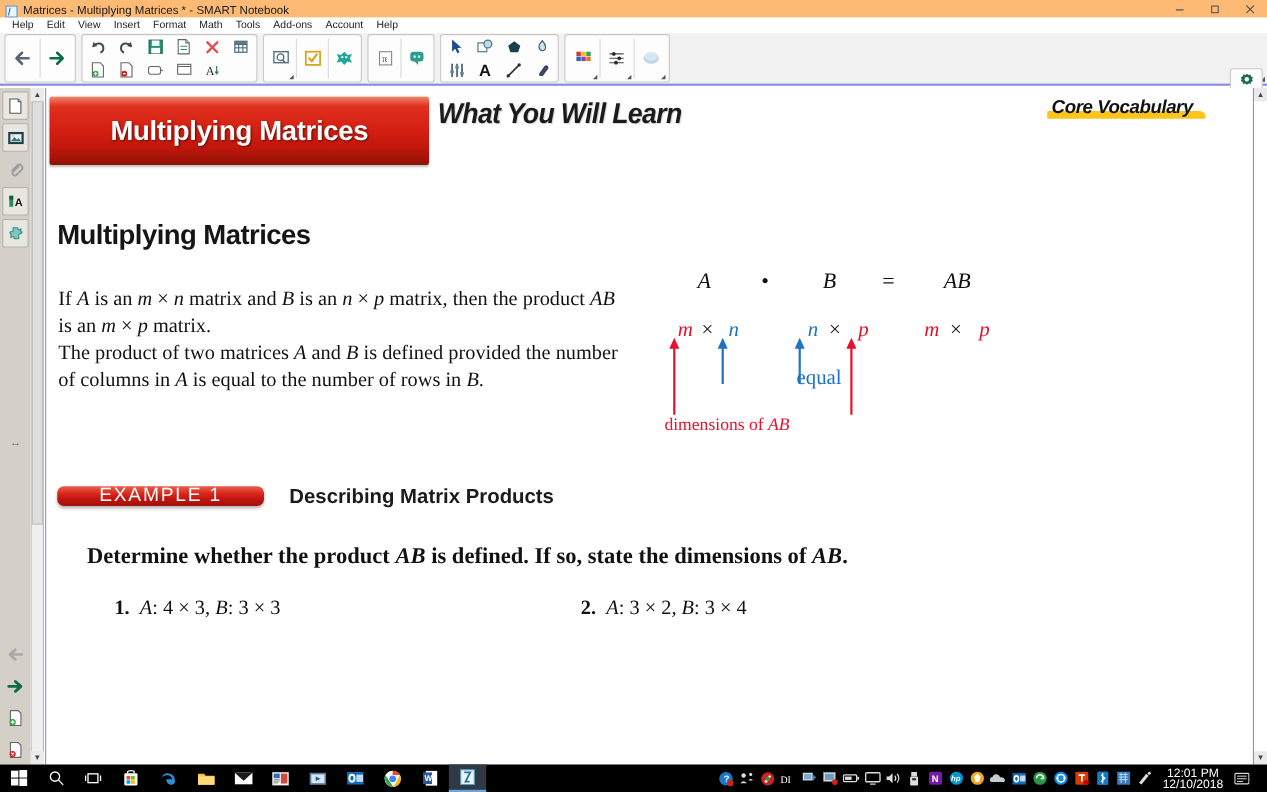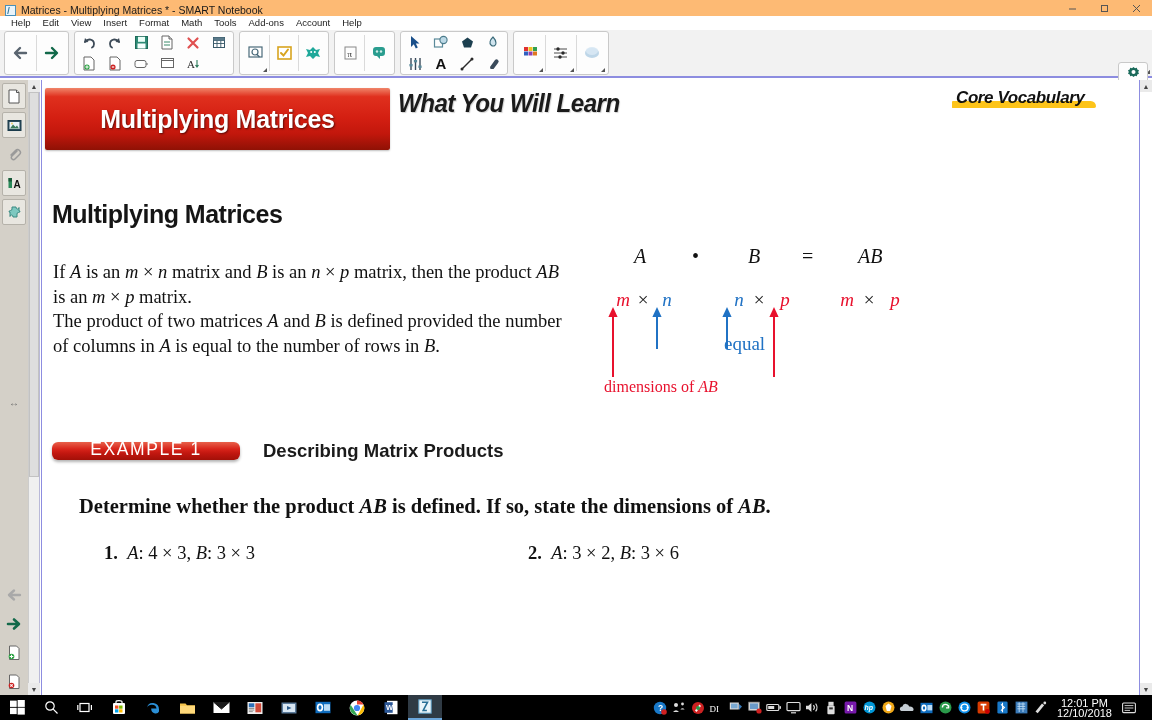--- a/index.html
+++ b/index.html
@@ -689,21 +689,21 @@
       <div class="ex-badge">
         <span>EXAMPLE 1</span>
       </div>
       <div class="ex-title">Describing Matrix Products</div>
     </div>
 
     <div class="directions"><span>Determine whether the product </span><i>AB</i><span> is defined. If so, state the dimensions of </span><i>AB</i><span>.</span></div>
 
     <div class="prob prob1"><span class="num">1.</span>&nbsp;&nbsp;<i>A</i><span>: 4 × 3, </span><i>B</i><span>: 3 × 3</span></div>
 
-    <div class="prob prob2"><span class="num">2.</span>&nbsp;&nbsp;<i>A</i><span>: 3 × 2, </span><i>B</i><span>: 3 × 6</span></div>
+    <div class="prob prob2"><span class="num">2.</span>&nbsp;&nbsp;<i>A</i><span>: 3 × 2, </span><i>B</i><span>: 3 × 4</span></div>
   </div>
 
   <div class="vscroll-right">
     <div class="sc-arrow">▲</div>
     <div style="flex:1"></div>
     <div class="sc-arrow">▼</div>
   </div>
 
   <div class="taskbar">
     <div class="tk">

